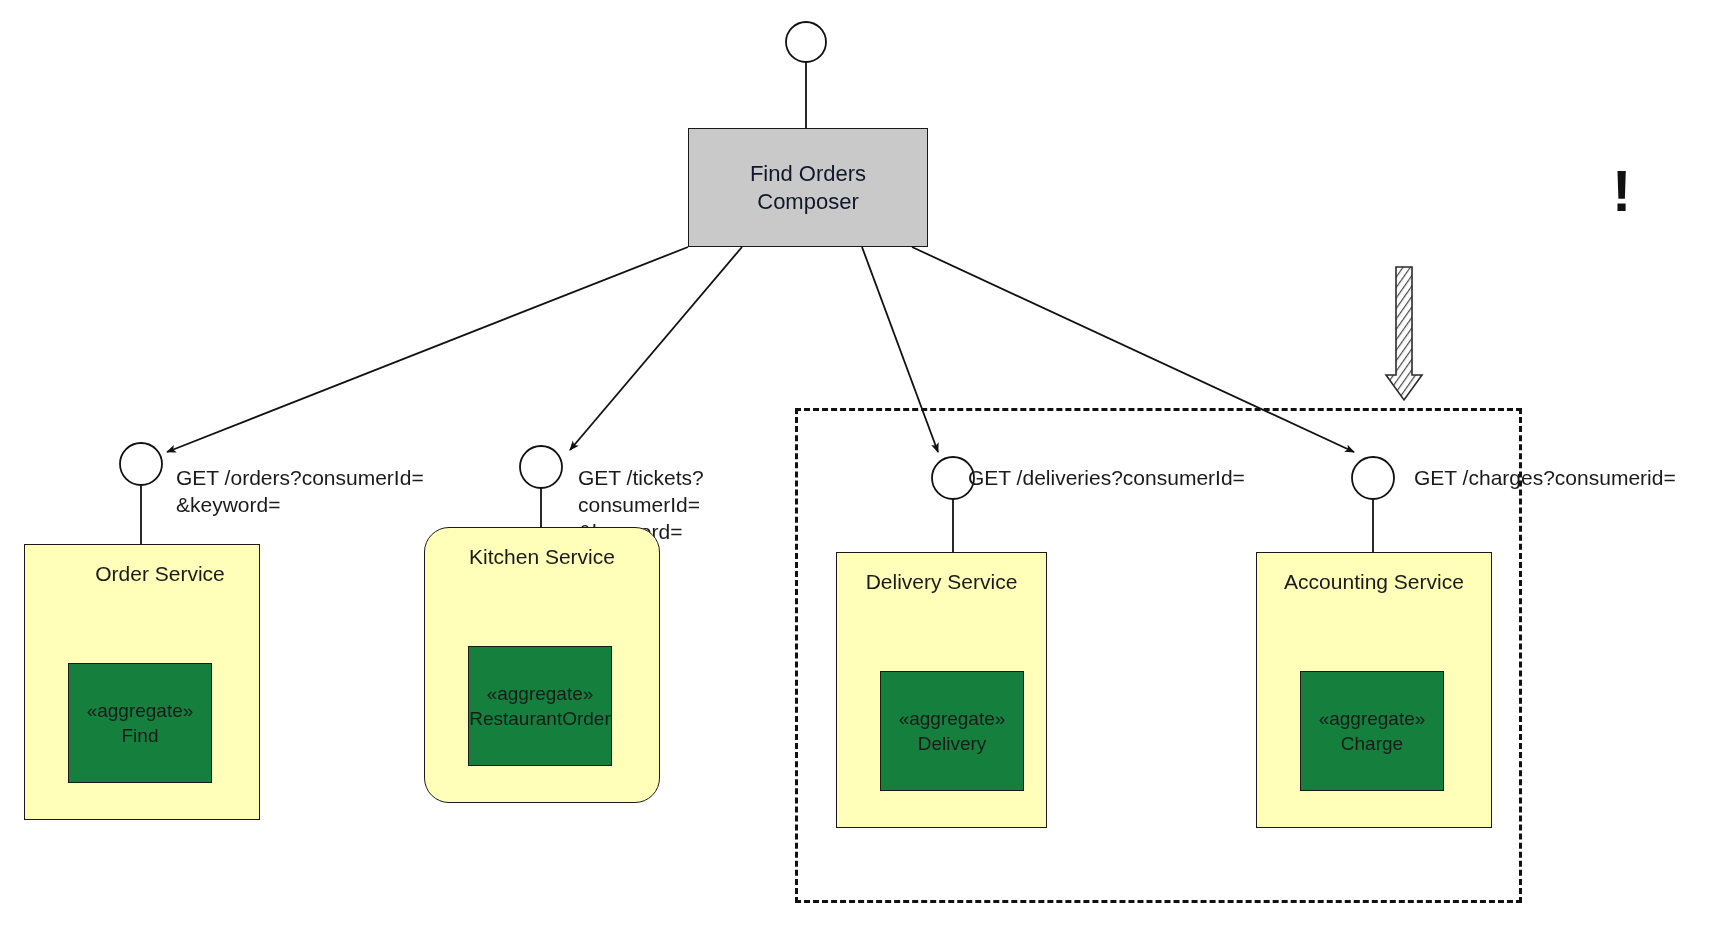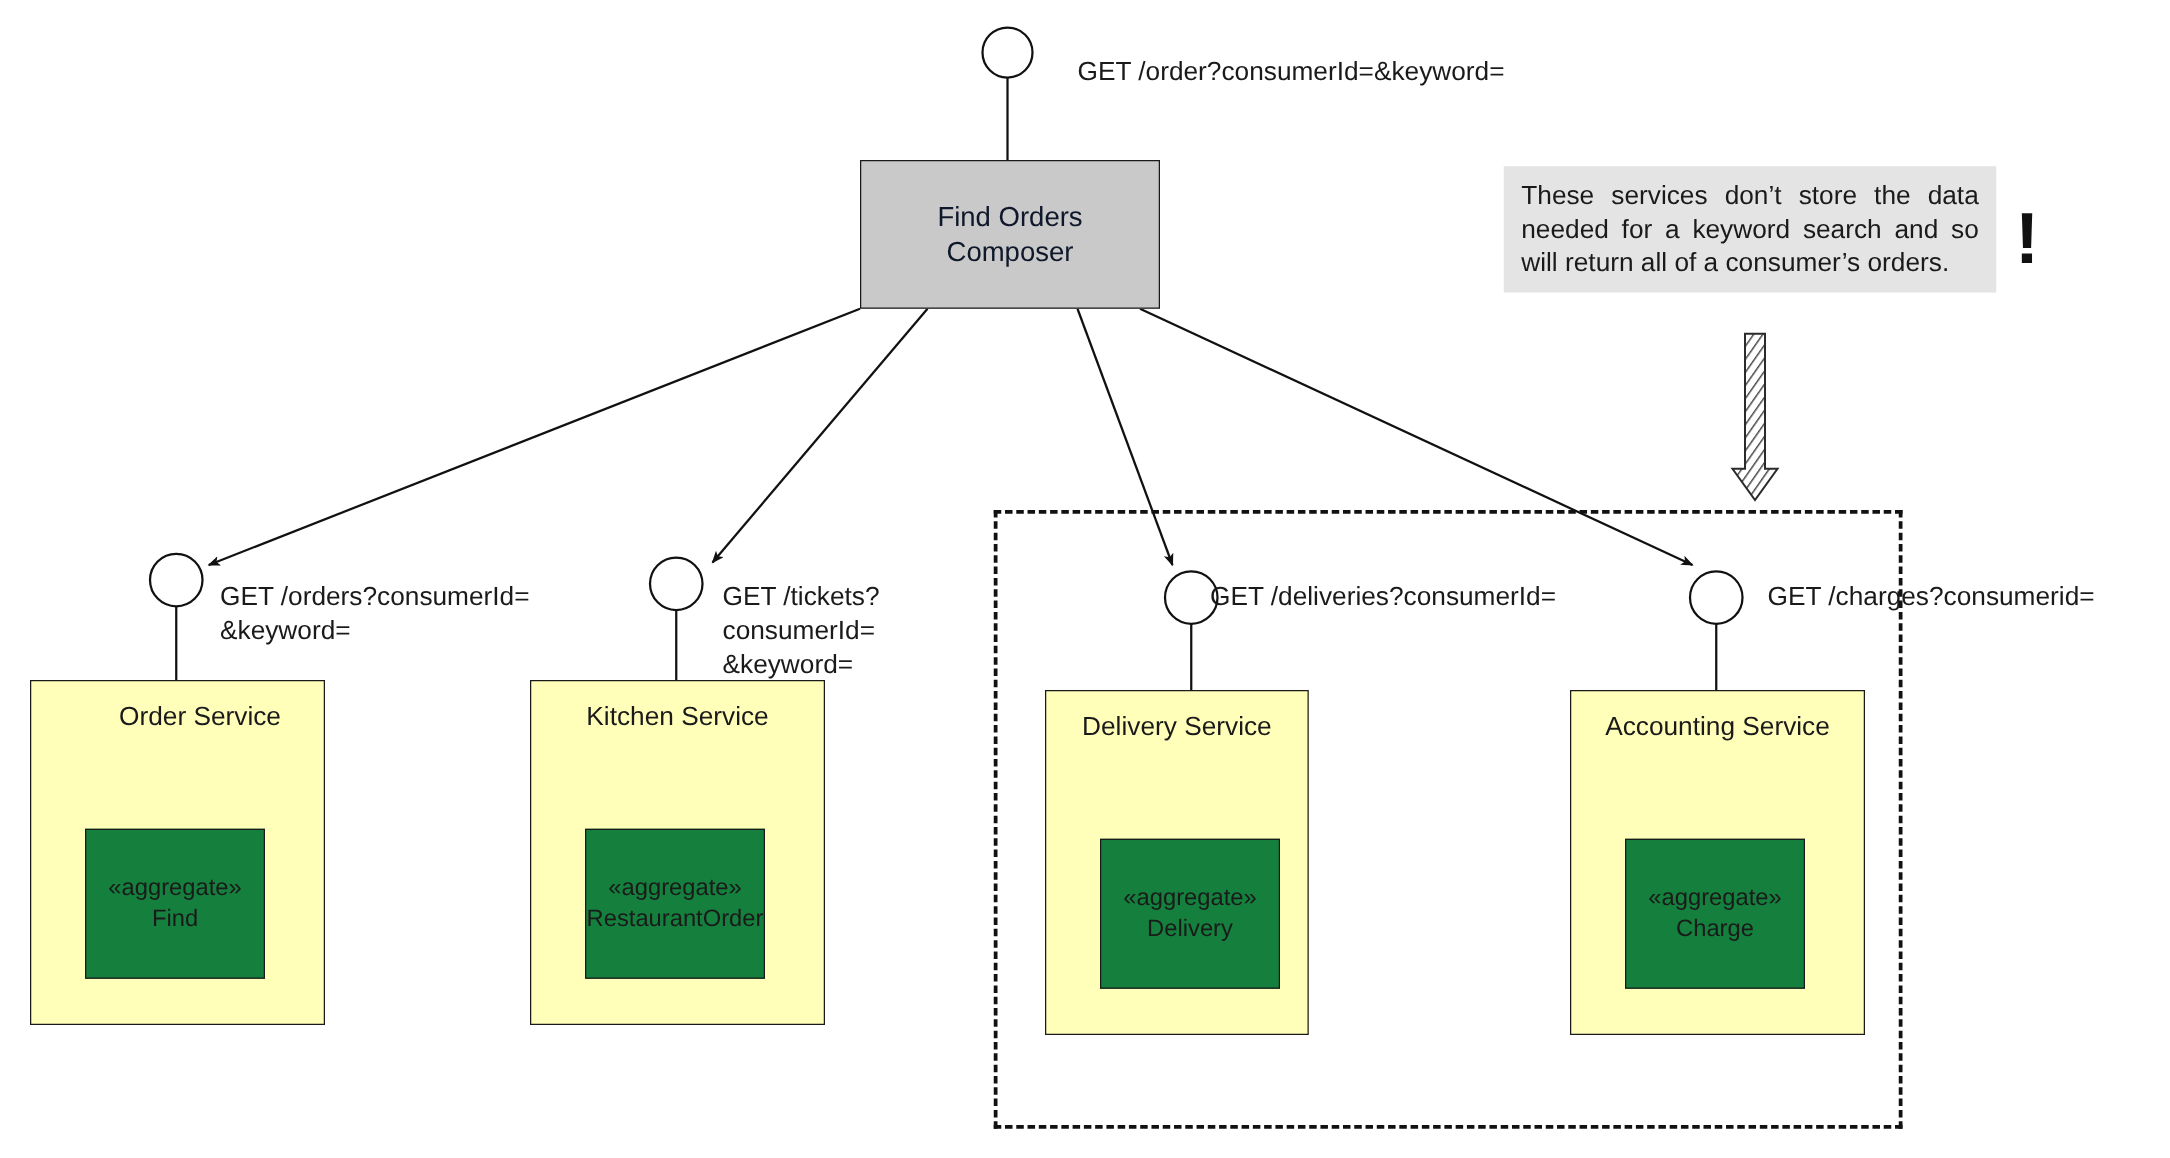--- a/index.html
+++ b/index.html
@@ -144,25 +144,21 @@
     </g>
   </svg>
 
   <div class="boundary" style="left:795px;top:408px;width:727px;height:495px;"></div>
 
   <div class="composer" style="left:688px;top:128px;width:240px;height:119px;">
     <span>Find Orders</span>
     <span>Composer</span>
   </div>
 
-  <div class="endpoint-label" style="left:862px;top:44px;">GET /order?consumerId=&amp;keyword=</div>
-
-  <div class="note" style="left:1203px;top:133px;width:394px;">
-    <span>These services don’t store the data needed for a keyword search and so will return all of a consumer’s orders.</span>
-  </div>
+
   <div class="bang" style="left:1612px;top:162px;">!</div>
 
   <div class="endpoint-label" style="left:176px;top:464px;">GET /orders?consumerId=
 &amp;keyword=</div>
 
   <div class="endpoint-label" style="left:578px;top:464px;">GET /tickets?
 consumerId=
 &amp;keyword=</div>
 
   <div class="endpoint-label" style="left:968px;top:464px;">GET /deliveries?consumerId=</div>
@@ -170,21 +166,21 @@
   <div class="endpoint-label" style="left:1414px;top:464px;">GET /charges?consumerid=</div>
 
   <div class="service" style="left:24px;top:544px;width:236px;height:276px;">
     <div class="service-title" style="top:16px;padding-left:36px;">Order Service</div>
     <div class="aggregate" style="left:43px;top:118px;width:144px;height:120px;">
       <span class="stereo">«aggregate»</span>
       <span class="aname">Find</span>
     </div>
   </div>
 
-  <div class="service" style="left:424px;top:544px;width:236px;height:276px;">
+  <div class="service" style="left:424px;top:527px;width:236px;height:276px;border-radius:25px;">
     <div class="service-title" style="top:16px;">Kitchen Service</div>
     <div class="aggregate" style="left:43px;top:118px;width:144px;height:120px;">
       <span class="stereo">«aggregate»</span>
       <span class="aname">RestaurantOrder</span>
     </div>
   </div>
 
   <div class="service" style="left:836px;top:552px;width:211px;height:276px;">
     <div class="service-title" style="top:16px;">Delivery Service</div>
     <div class="aggregate" style="left:43px;top:118px;width:144px;height:120px;">

